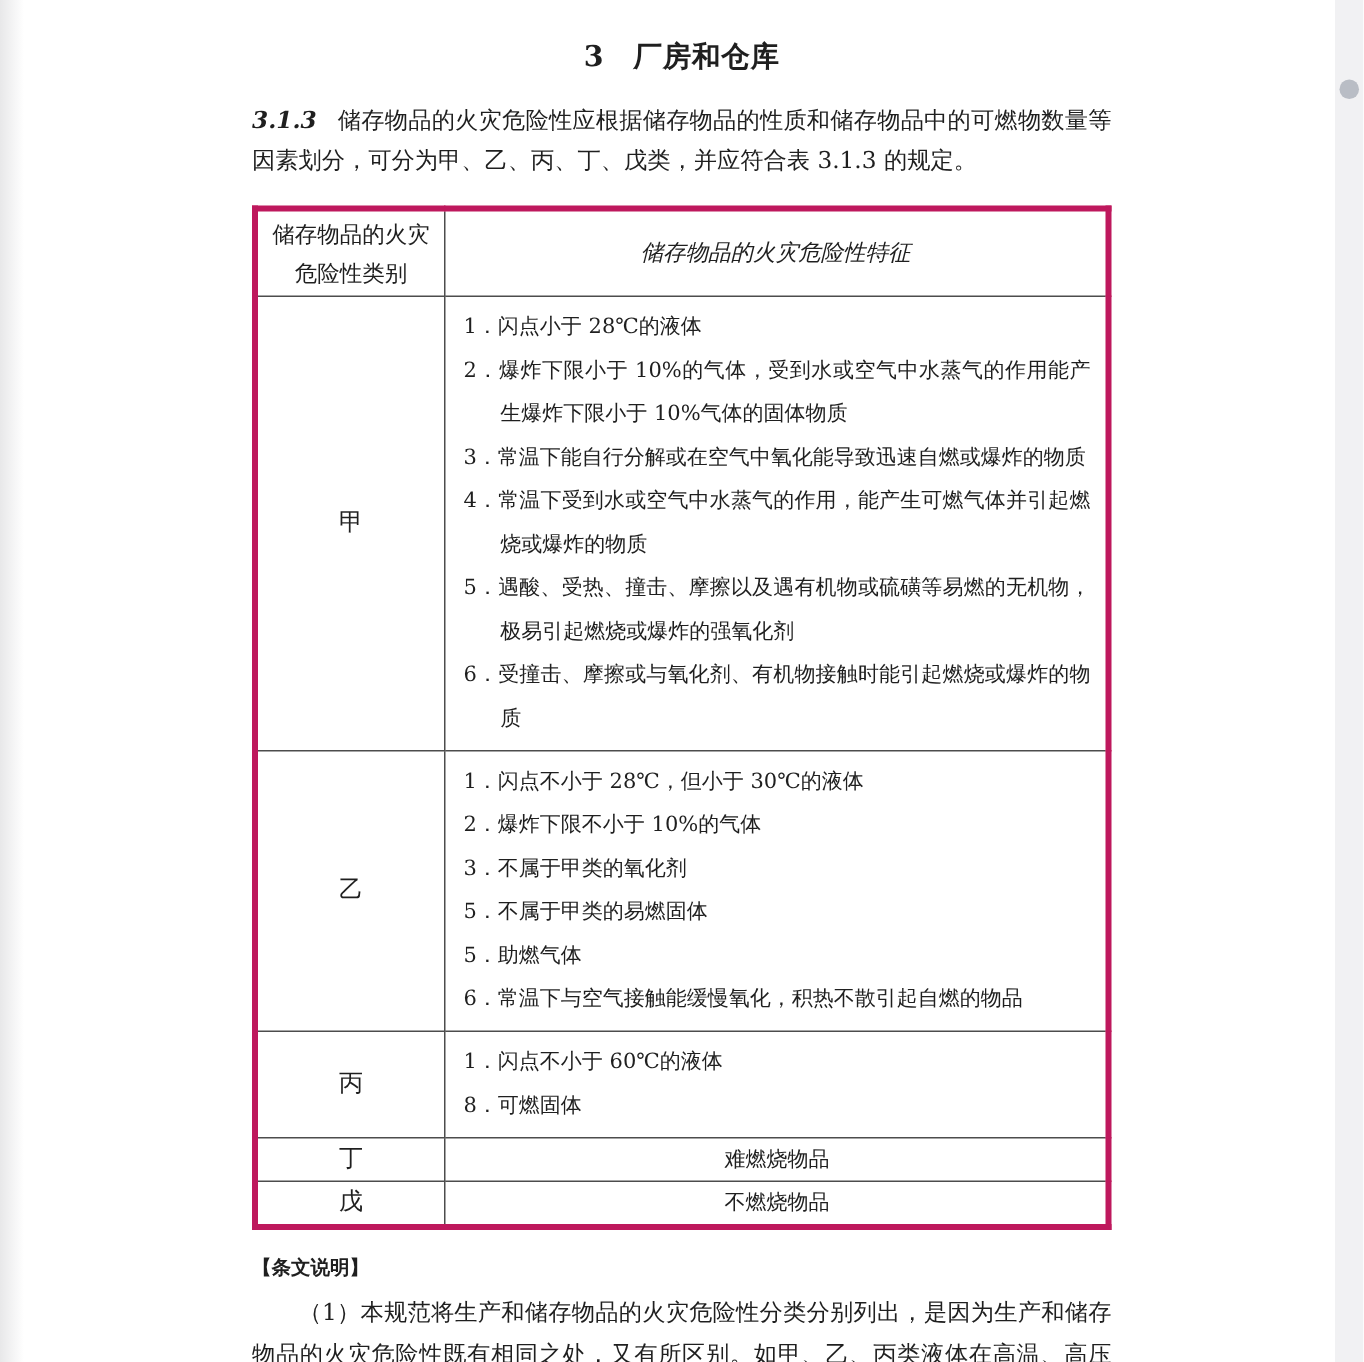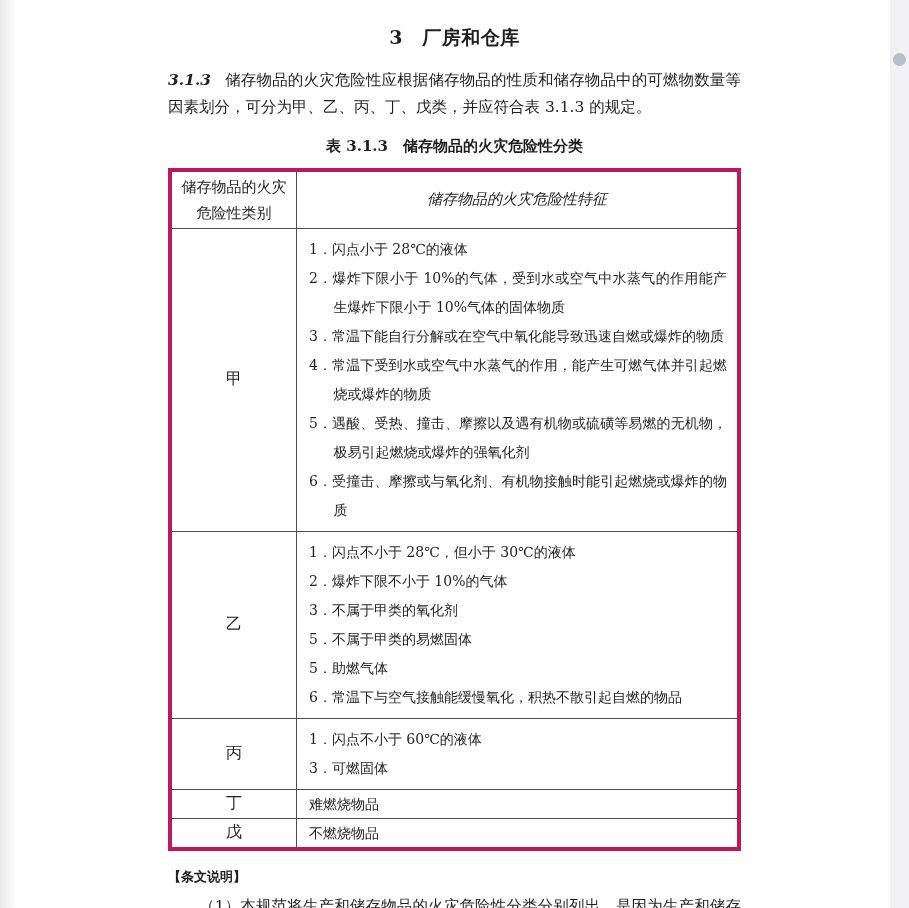--- a/index.html
+++ b/index.html
@@ -45,42 +45,41 @@
   table.cls th, table.cls td { border:1px solid #4d4d4d; }
   th.col-cat {
     width:106px; font-weight:normal; font-size:15px;
     line-height:26px; padding:2px 9px; text-align:center; vertical-align:middle;
   }
   th.col-feat {
     font-weight:normal; font-size:15px; text-align:center; vertical-align:middle;font-style:italic;
   }
   td.cat { text-align:center; vertical-align:middle; font-size:16px; }
   td.feat { padding:6px 10px 6px 12px; font-size:14px; vertical-align:middle; }
-  td.feat-single { padding:3px 10px 3px 12px; font-size:14px; line-height:22px; vertical-align:middle; }
+  td.feat-single { padding:3px 10px 3px 12px; font-size:14px; line-height:22px; vertical-align:middle;text-align:center; }
   .t-item {
     line-height:29px; padding-left:1.75em; text-indent:-1.75em;
     text-align:justify;
   }
 
   .commentary { margin-top:13px; font-size:15.5px; }
   .commentary-head { font-weight:bold; font-size:13px; line-height:26px; }
   .c-para { margin:2px 0 0; line-height:28.5px; text-indent:2em; text-align:justify; }
 </style>
 </head>
 <body>
 
 <div class="left-shade"></div>
 
 <div class="content">
 
   <h1 class="chapter-title">3　厂房和仓库</h1>
 
   <p class="clause"><span class="clause-num">3.1.3</span><span>储存物品的火灾危险性应根据储存物品的性质和储存物品中的可燃物数量等因素划分，可分为甲、乙、丙、丁、戊类，并应符合表 3.1.3 的规定。</span></p>
 
-  <div class="table-caption">表 3.1.3　储存物品的火灾危险性分类</div>
 
   <table class="cls">
     <tbody>
         <tr>
       <th class="col-cat">储存物品的火灾危险性类别</th>
       <th class="col-feat">储存物品的火灾危险性特征</th>
     </tr>
 
     <tr>
       <td class="cat">甲</td>
@@ -103,21 +102,21 @@
         <div class="t-item">5．不属于甲类的易燃固体</div>
         <div class="t-item">5．助燃气体</div>
         <div class="t-item">6．常温下与空气接触能缓慢氧化，积热不散引起自燃的物品</div>
       </td>
     </tr>
 
     <tr>
       <td class="cat">丙</td>
       <td class="feat">
         <div class="t-item">1．闪点不小于 60℃的液体</div>
-        <div class="t-item">3．可燃固体</div>
+        <div class="t-item">8．可燃固体</div>
       </td>
     </tr>
 
     <tr>
       <td class="cat">丁</td>
       <td class="feat-single">难燃烧物品</td>
     </tr>
 
     <tr>
       <td class="cat">戊</td>

